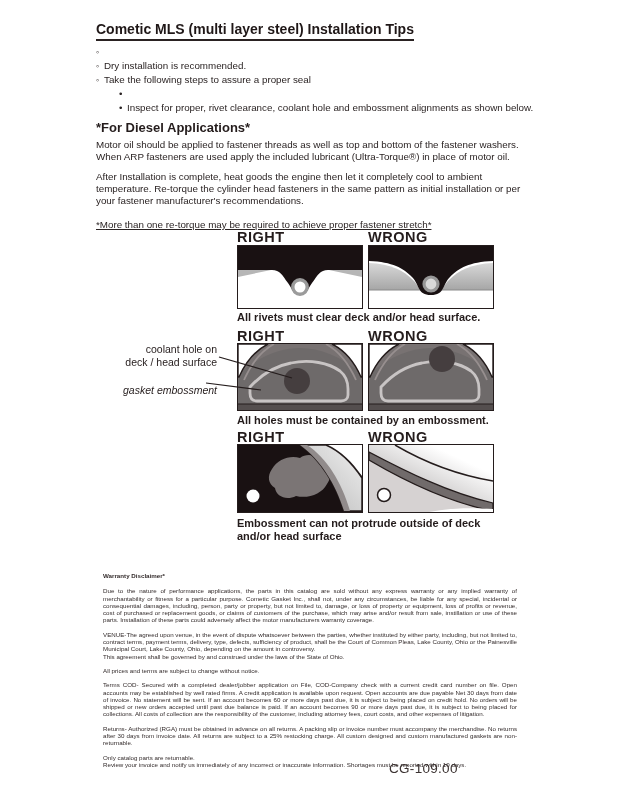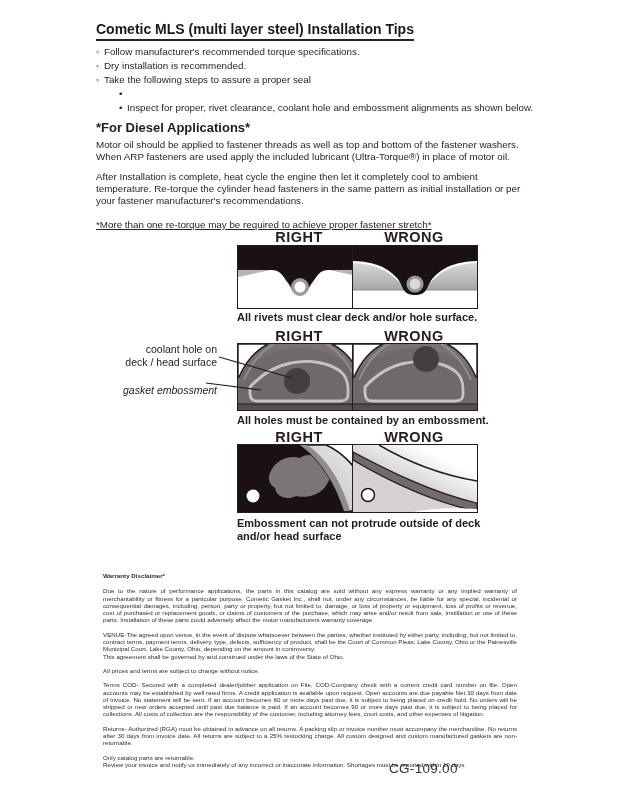--- a/index.html
+++ b/index.html
@@ -12,27 +12,27 @@
   .bullets{position:absolute;left:96px;top:45px;width:440px;font-size:9.8px;line-height:14px;}
   .bullet{display:flex;}
   .bullet .m{width:8px;flex:none;text-align:left;}
   .bullet .m.circ{font-size:9px;}
   .bullet.sub{margin-left:23px;}
 
   .diesel-head{position:absolute;left:96px;top:120px;font-size:13px;font-weight:bold;color:#241c1c;}
   .para{position:absolute;left:96px;width:432px;font-size:9.8px;line-height:12px;}
   #p1{top:139px;} #p2{top:171px;} #p3{top:219px;text-decoration:underline;}
 
-  .fig-label{position:absolute;width:124px;text-align:center;font-size:14.5px;font-weight:bold;
+  .fig-label{position:absolute;width:124px;text-align:left;font-size:14.5px;font-weight:bold;
              letter-spacing:.5px;color:#241c1c;}
   .panel{position:absolute;width:124px;border:1.5px solid #241c1c;background:#fff;box-sizing:content-box;}
   .panel svg{display:block;}
   .lab1{top:229px;} .lab2{top:328px;} .lab3{top:429px;}
   .pan1{top:245px;} .pan2{top:343px;} .pan3{top:444px;}
-  .colL{left:237px;} .colR{left:352px;}
+  .colL{left:237px;} .colR{left:368px;}
 
   .caption{position:absolute;left:237px;font-size:11px;font-weight:bold;color:#241c1c;line-height:13px;}
   #cap1{top:311px;} #cap2{top:414px;} #cap3{top:517px;width:250px;}
 
   .ann{position:absolute;left:92px;width:125px;text-align:right;font-size:10.5px;line-height:12.5px;color:#241c1c;}
   #ann1{top:343px;} #ann2{top:384px;font-style:italic;}
 
   .leaders{position:absolute;left:0;top:0;pointer-events:none;}
 
   .disclaimer{position:absolute;left:103px;top:572px;width:414px;font-size:6.2px;line-height:7.3px;
@@ -45,42 +45,41 @@
 </head>
 <body>
 
 <div class="page">
 
   <div class="title">Cometic MLS (multi layer steel) Installation Tips</div>
 
   <div class="bullets">
     <div class="bullet">
       <span class="m circ">◦</span>
-      <span>Follow manufacturer's recommended torque specifications.</span>
     </div>
     <div class="bullet">
       <span class="m circ">◦</span>
       <span>Dry installation is recommended.</span>
     </div>
     <div class="bullet">
       <span class="m circ">◦</span>
       <span>Take the following steps to assure a proper seal</span>
     </div>
     <div class="bullet sub">
       <span class="m">•</span>
     </div>
     <div class="bullet sub">
       <span class="m">•</span>
       <span>Inspect for proper, rivet clearance, coolant hole and embossment alignments as shown below.</span>
     </div>
   </div>
 
   <div class="diesel-head">*For Diesel Applications*</div>
   <div class="para" id="p1">Motor oil should be applied to fastener threads as well as top and bottom of the fastener washers. When ARP fasteners are used apply the included lubricant (Ultra-Torque®) in place of motor oil.</div>
-  <div class="para" id="p2">After Installation is complete, heat cycle the engine then let it completely cool to ambient temperature. Re-torque the cylinder head fasteners in the same pattern as initial installation or per your fastener manufacturer's recommendations.</div>
+  <div class="para" id="p2">After Installation is complete, heat goods the engine then let it completely cool to ambient temperature. Re-torque the cylinder head fasteners in the same pattern as initial installation or per your fastener manufacturer's recommendations.</div>
   <div class="para" id="p3">*More than one re-torque may be required to achieve proper fastener stretch*</div>
 
   <div class="fig-label lab1 colL">RIGHT</div>
   <div class="fig-label lab1 colR">WRONG</div>
 
   <div class="panel pan1 colL">
     <svg width="124" height="62" viewBox="0 0 124 62">
       <rect width="124" height="62" fill="#ffffff"></rect>
       <polygon points="0,24 33,24 0,31" fill="#b6b6b6"></polygon>
       <polygon points="124,24 91,24 124,31" fill="#b6b6b6"></polygon>
@@ -97,21 +96,21 @@
         </linearGradient>
       </defs>
       <rect width="124" height="62" fill="#ffffff"></rect>
       <path d="M0,17 C22,18 34,24 44,34 C49,39 51,44 51,44 L0,44 Z" fill="url(#w1)"></path>
       <path d="M124,17 C102,18 90,24 80,34 C75,39 73,44 73,44 L124,44 Z" fill="url(#w1)"></path>
       <line x1="0" y1="44" x2="124" y2="44" stroke="#8a8a8a" stroke-width="1"></line>
       <path d="M0,0 H124 V15 C100,16 90,22 81,31 C73,39 76,49 62,49 C48,49 51,39 43,31 C34,22 24,16 0,15 Z" fill="#191112"></path>
       <circle cx="62" cy="38" r="7" fill="#d9d9d9" stroke="#979797" stroke-width="3.2"></circle>
     </svg>
   </div>
-  <div class="caption" id="cap1">All rivets must clear deck and/or hole surface.</div>
+  <div class="caption" id="cap1">All rivets must clear deck and/or head surface.</div>
 
   <div class="fig-label lab2 colL">RIGHT</div>
   <div class="fig-label lab2 colR">WRONG</div>
 
   <div class="ann" id="ann1">
     <div>coolant hole on</div>
     <div>deck / head surface</div>
   </div>
   <div class="ann" id="ann2">gasket embossment</div>
 

